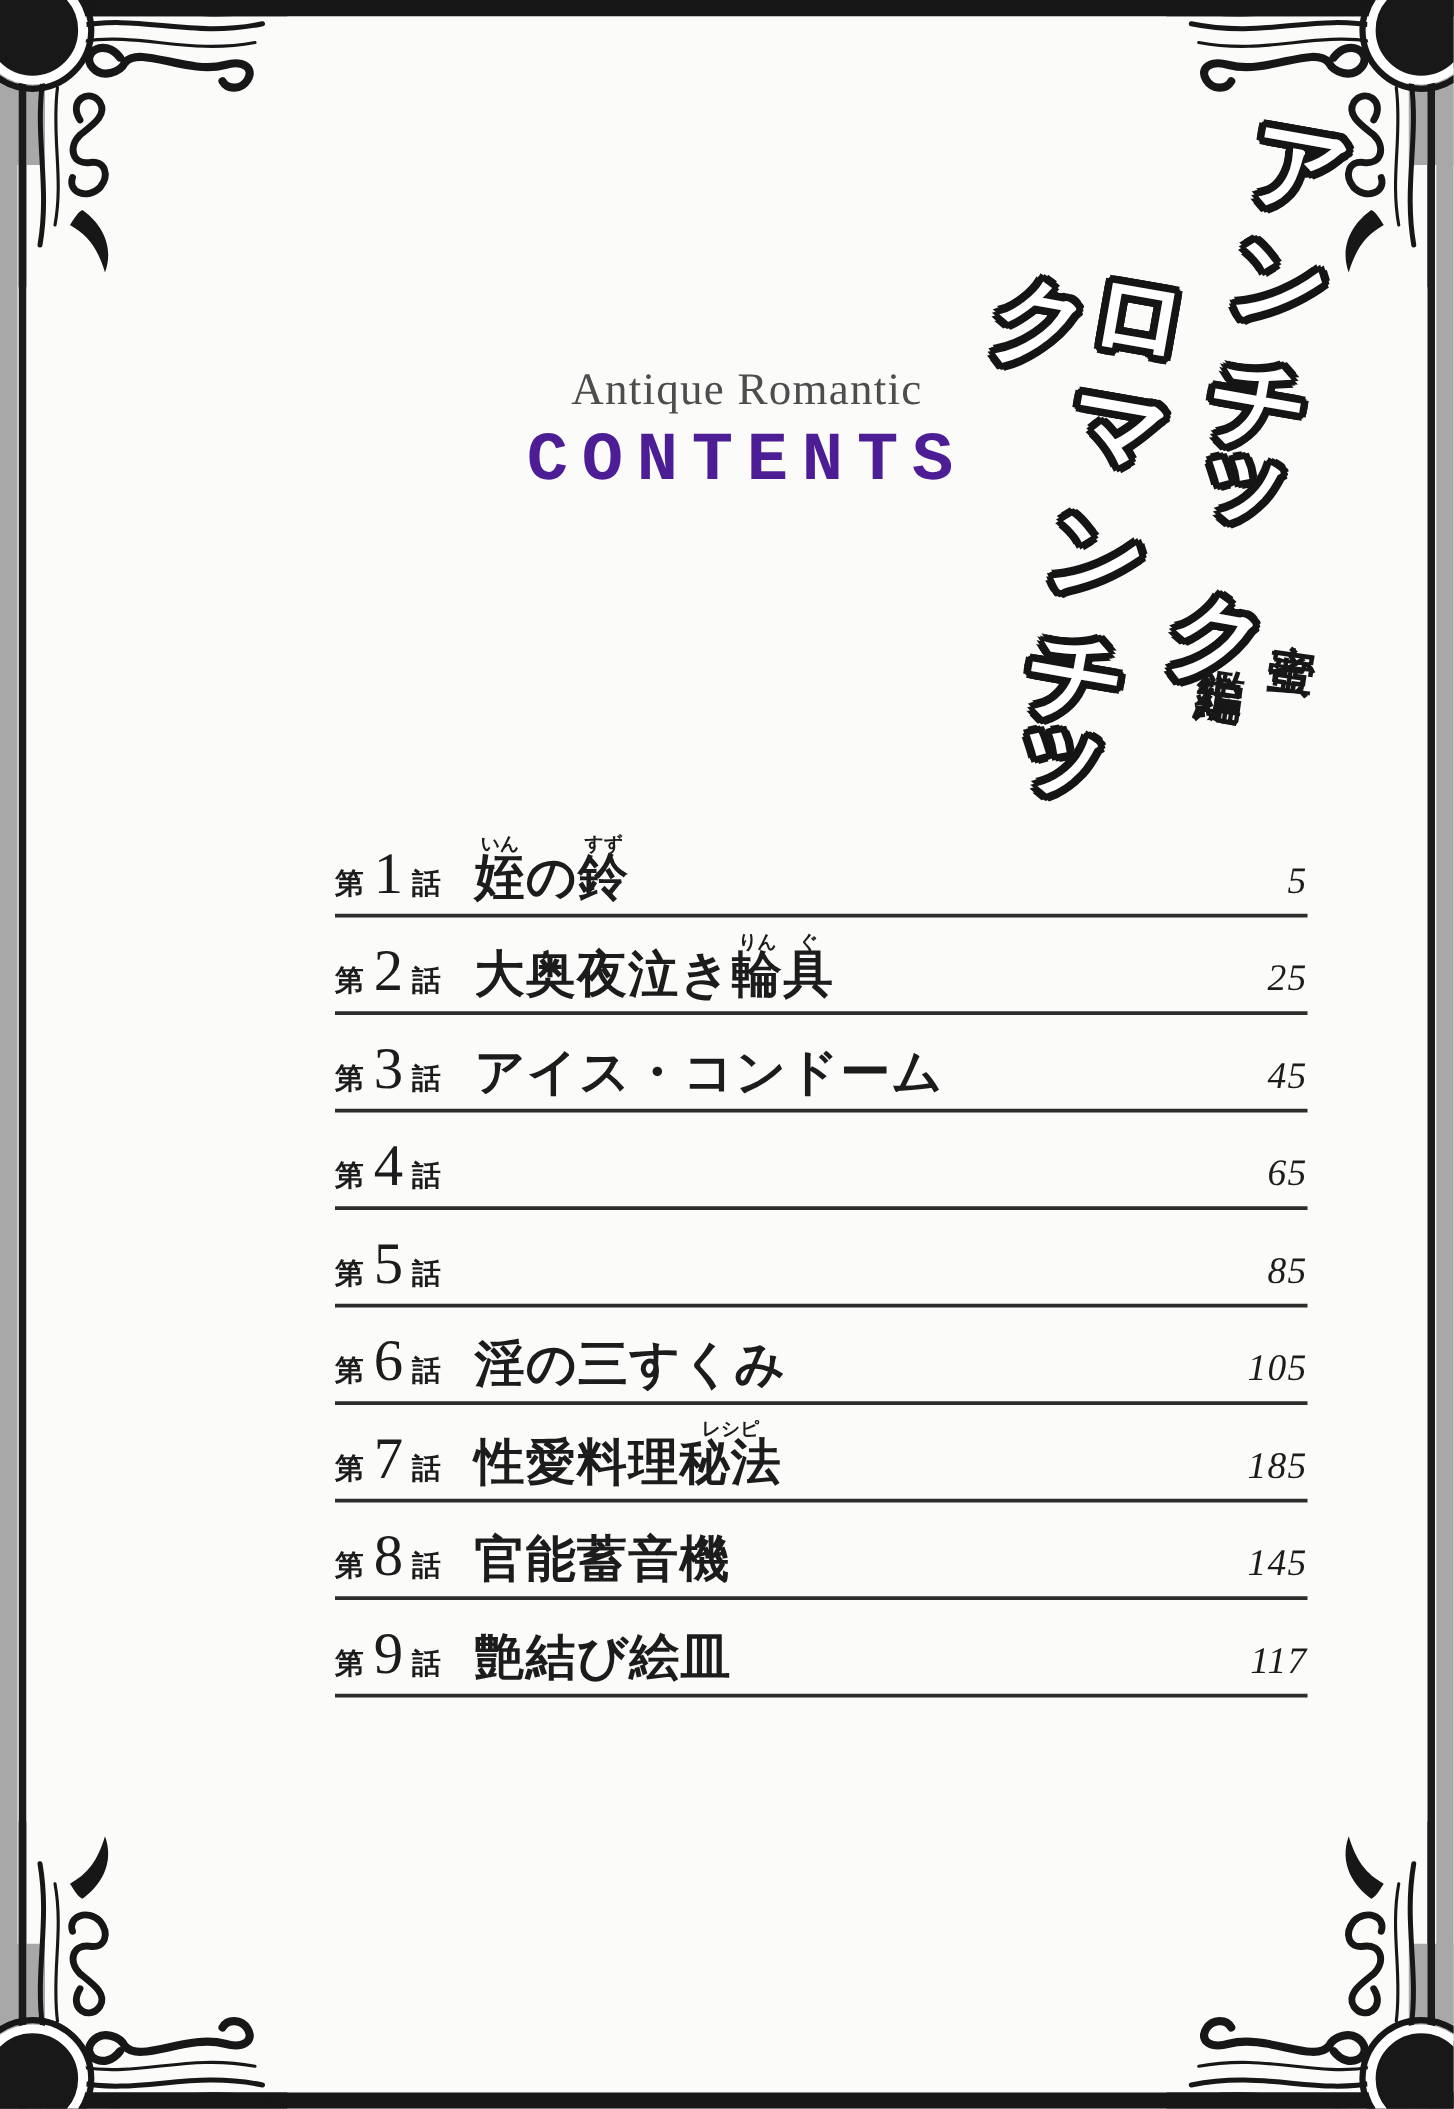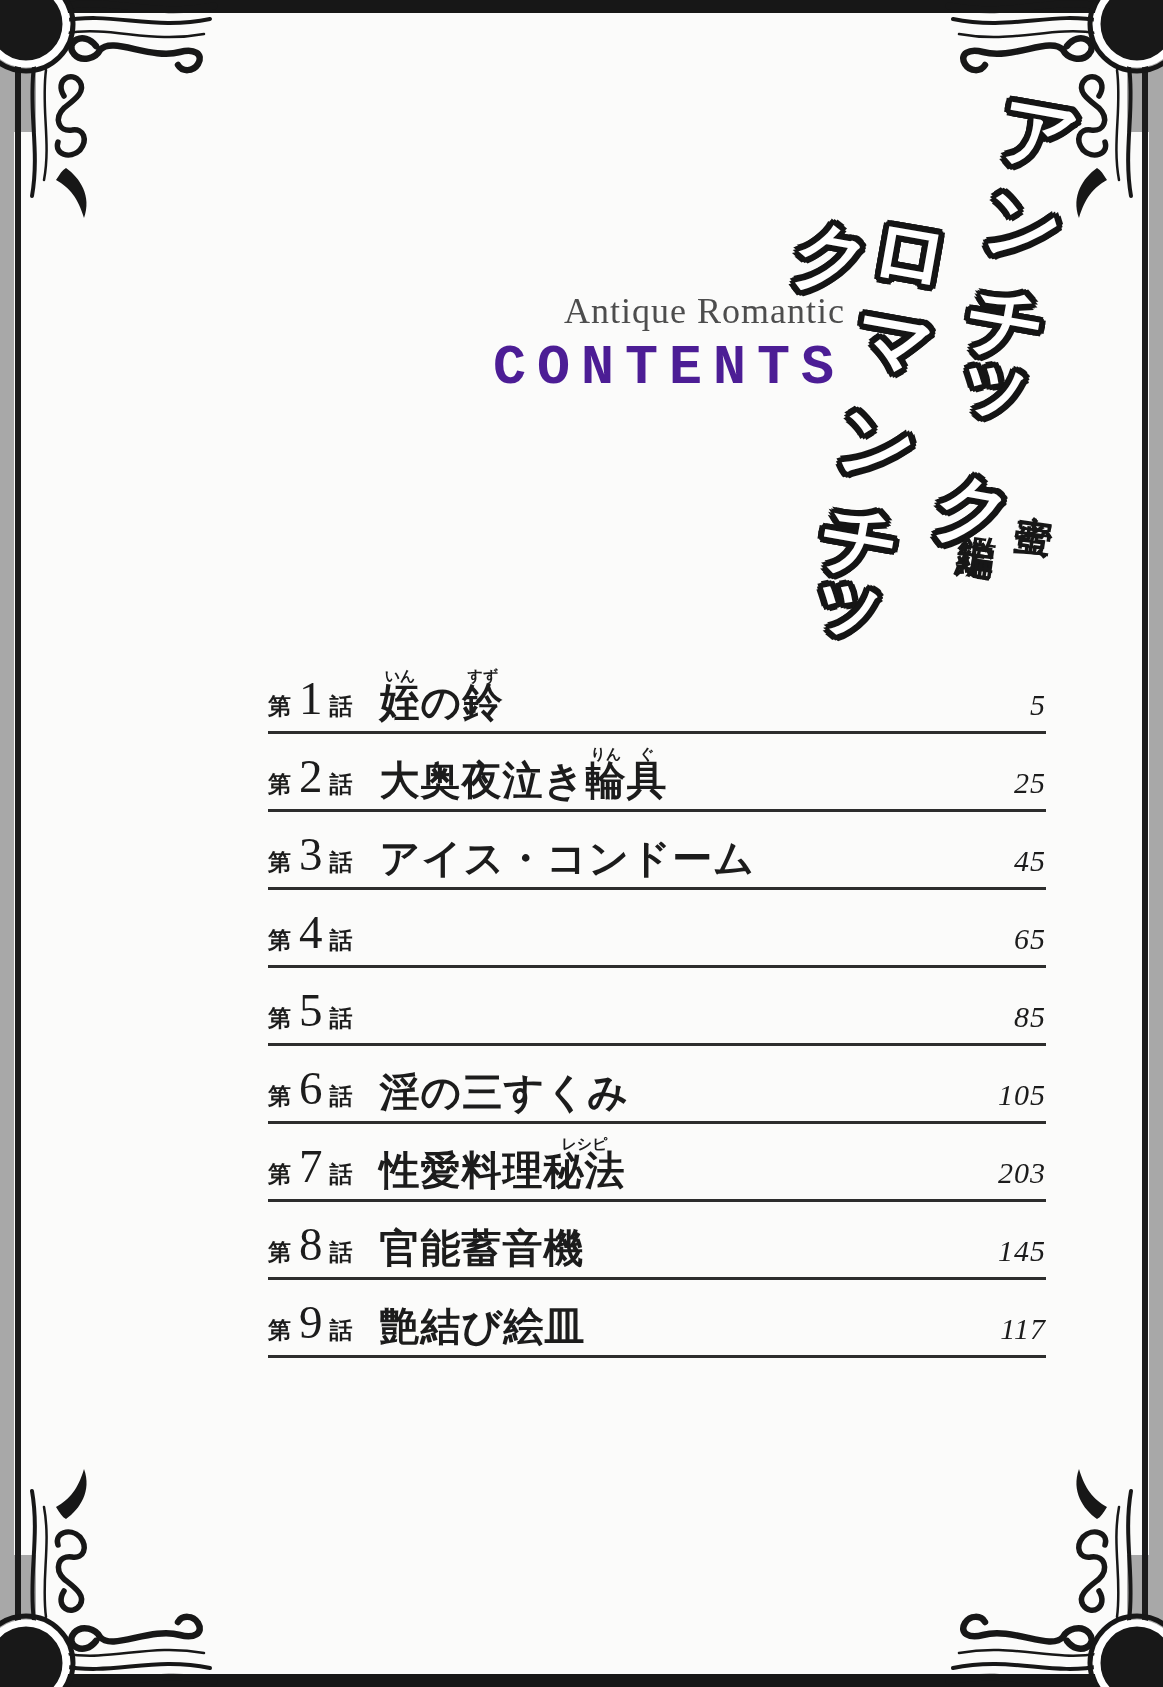--- a/index.html
+++ b/index.html
@@ -45,21 +45,21 @@
     transform:rotate(8deg);z-index:5;
   }
   .vsub .scol{
     position:absolute;writing-mode:vertical-rl;text-orientation:upright;
     font-size:38px;font-weight:700;line-height:1;letter-spacing:3px;color:#171717;
   }
   .vsub .s1{right:0;top:0;}
   .vsub .s2{right:54px;top:28px;}
 
   
-  .en-block{position:absolute;left:350px;top:292px;width:495px;text-align:right;z-index:5;}
+  .en-block{position:absolute;left:350px;top:292px;width:495px;text-align:center;z-index:5;}
   .en-series{
     font-family:"Liberation Serif","DejaVu Serif",serif;
     font-size:36px;color:#4d4d4d;letter-spacing:1px;line-height:1.1;
   }
   .en-contents{
     font-family:Liberation Mono, monospace;font-weight:700;
     font-size:55px;color:#4c1d95;letter-spacing:11px;line-height:1.05;margin-top:8px;
   }
 
   
@@ -233,21 +233,21 @@
       <span class="ch-title"><span>淫の三すくみ</span></span>
       <span class="ch-page">105</span>
     </div>
     <div class="toc-row">
       <span class="ch-label">
         <span class="ch-pre">第</span>
         <span class="ch-num">7</span>
         <span class="ch-suf">話</span>
       </span>
       <span class="ch-title"><span>性愛料理</span><ruby>秘法<rt>レシピ</rt></ruby></span>
-      <span class="ch-page">203</span>
+      <span class="ch-page">185</span>
     </div>
     <div class="toc-row">
       <span class="ch-label">
         <span class="ch-pre">第</span>
         <span class="ch-num">8</span>
         <span class="ch-suf">話</span>
       </span>
       <span class="ch-title"><span>官能蓄音機</span></span>
       <span class="ch-page">145</span>
     </div>

